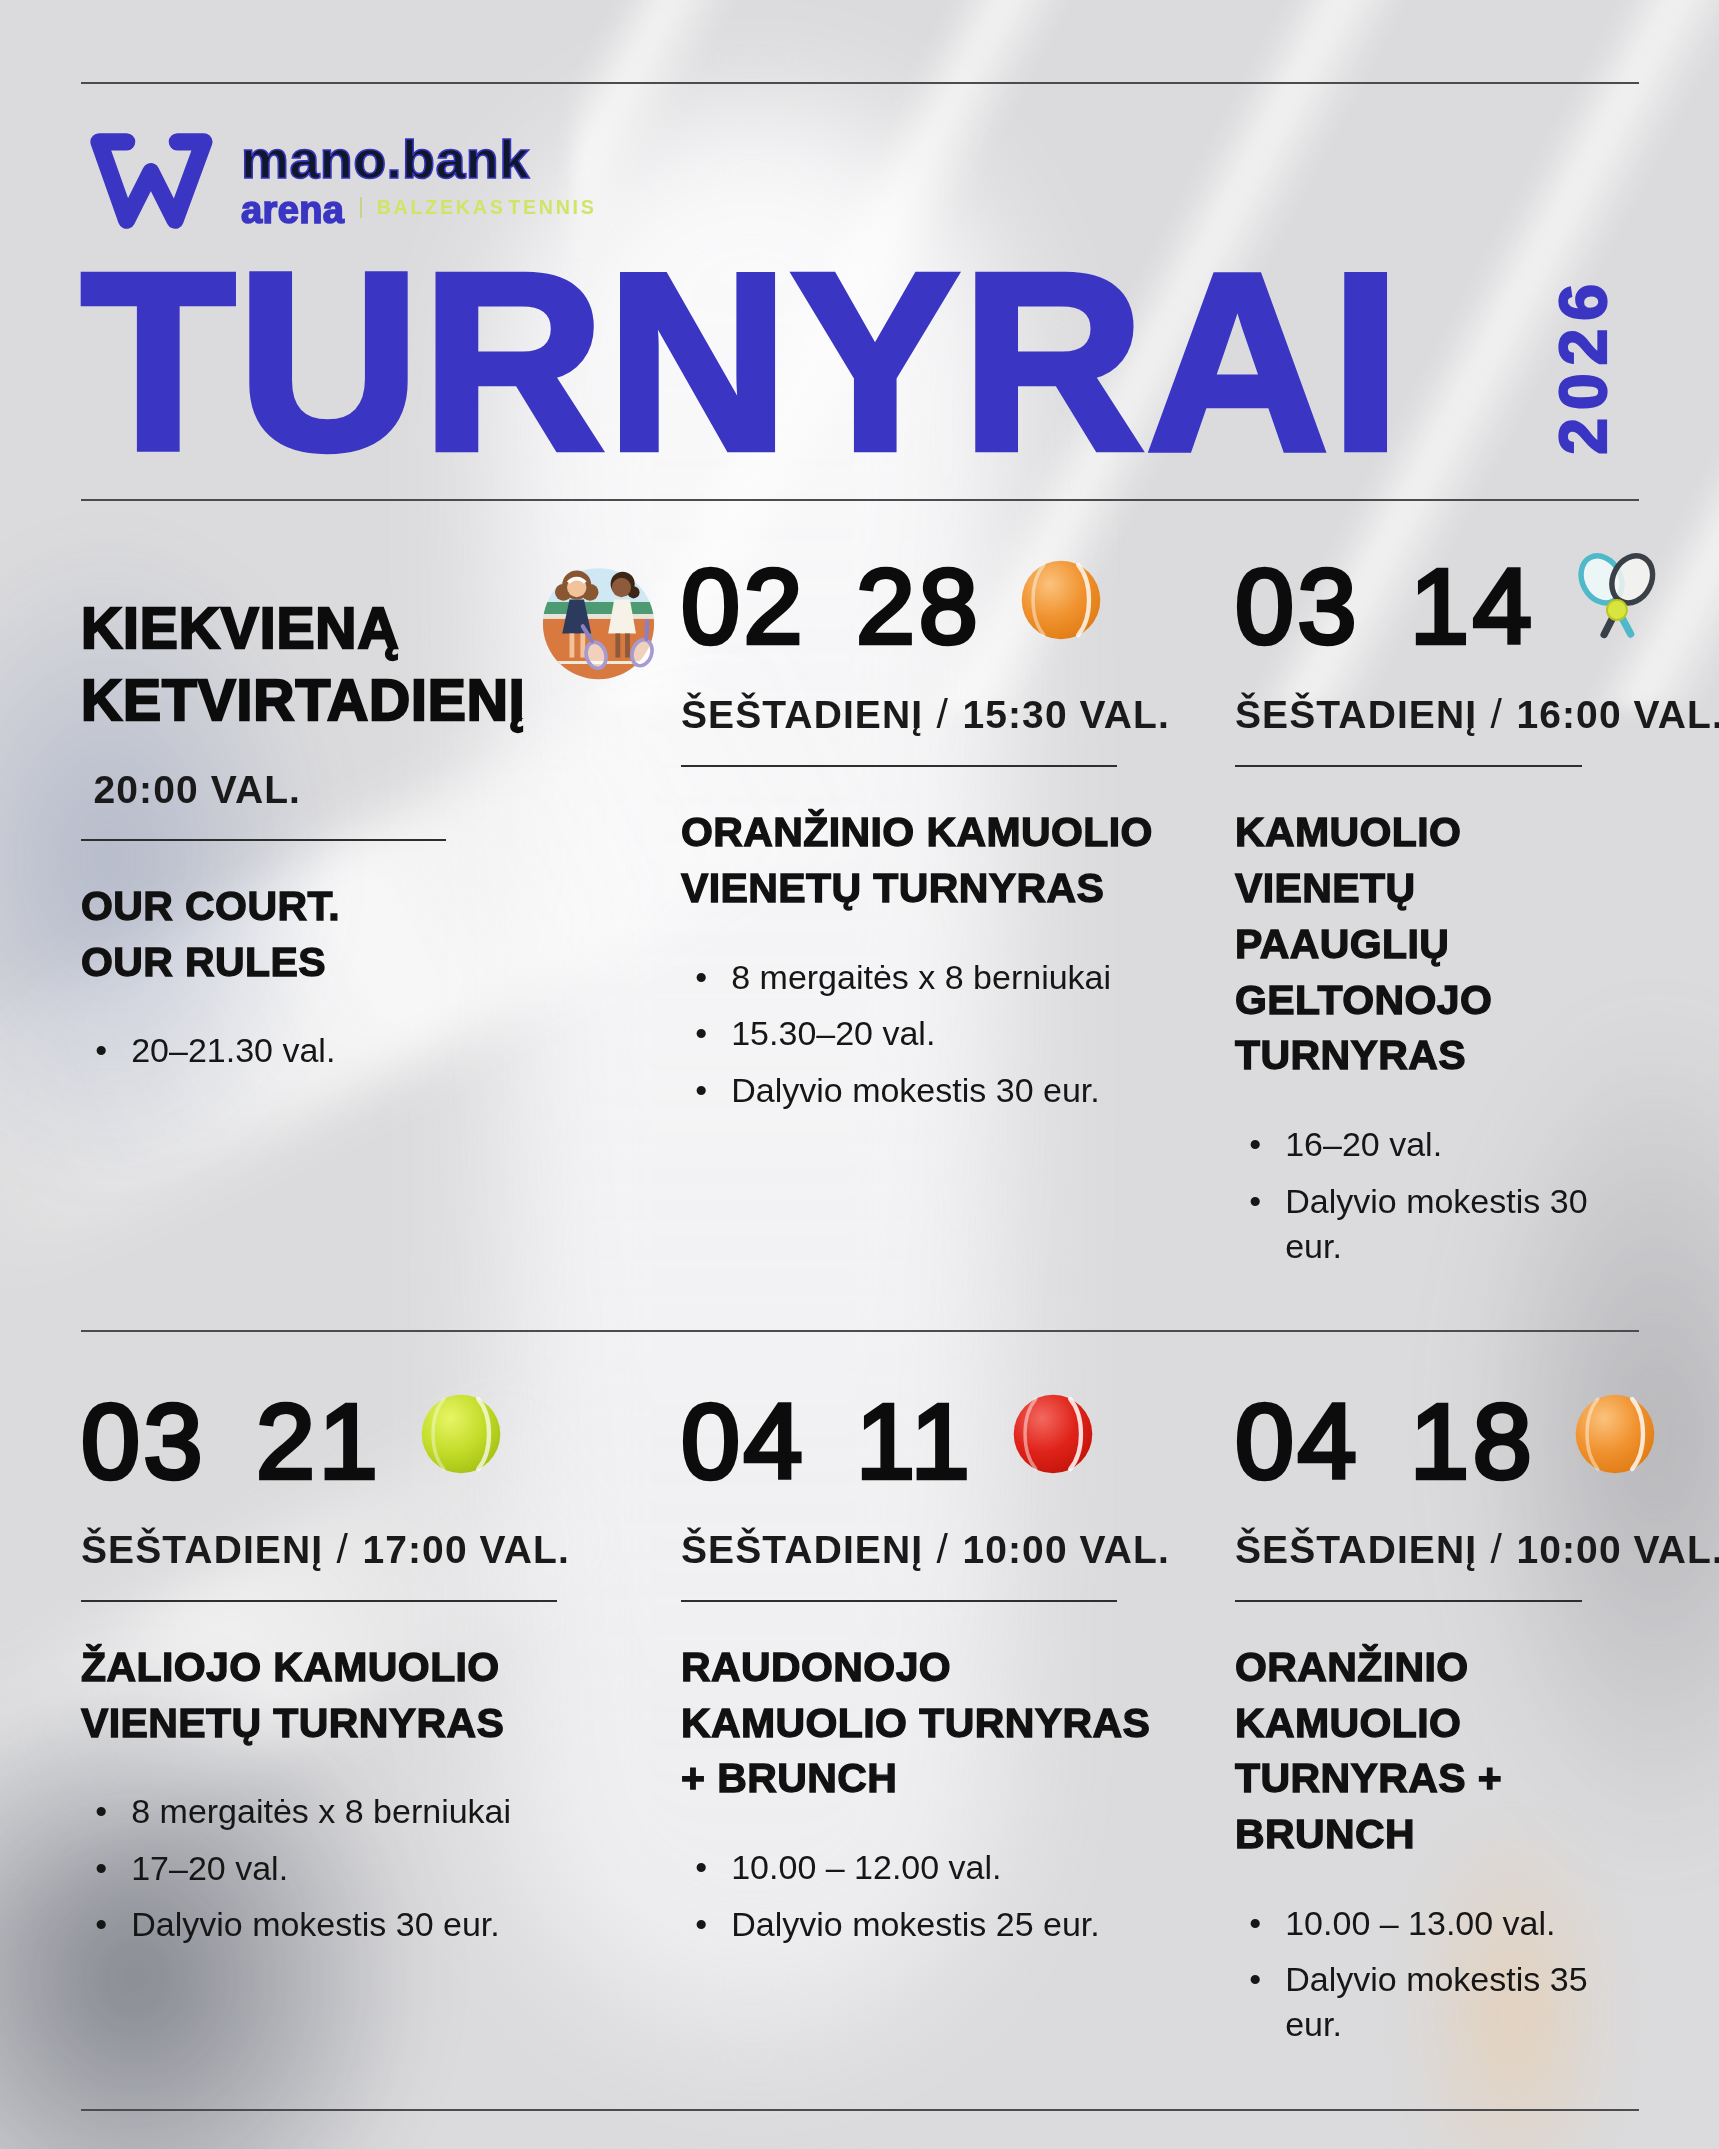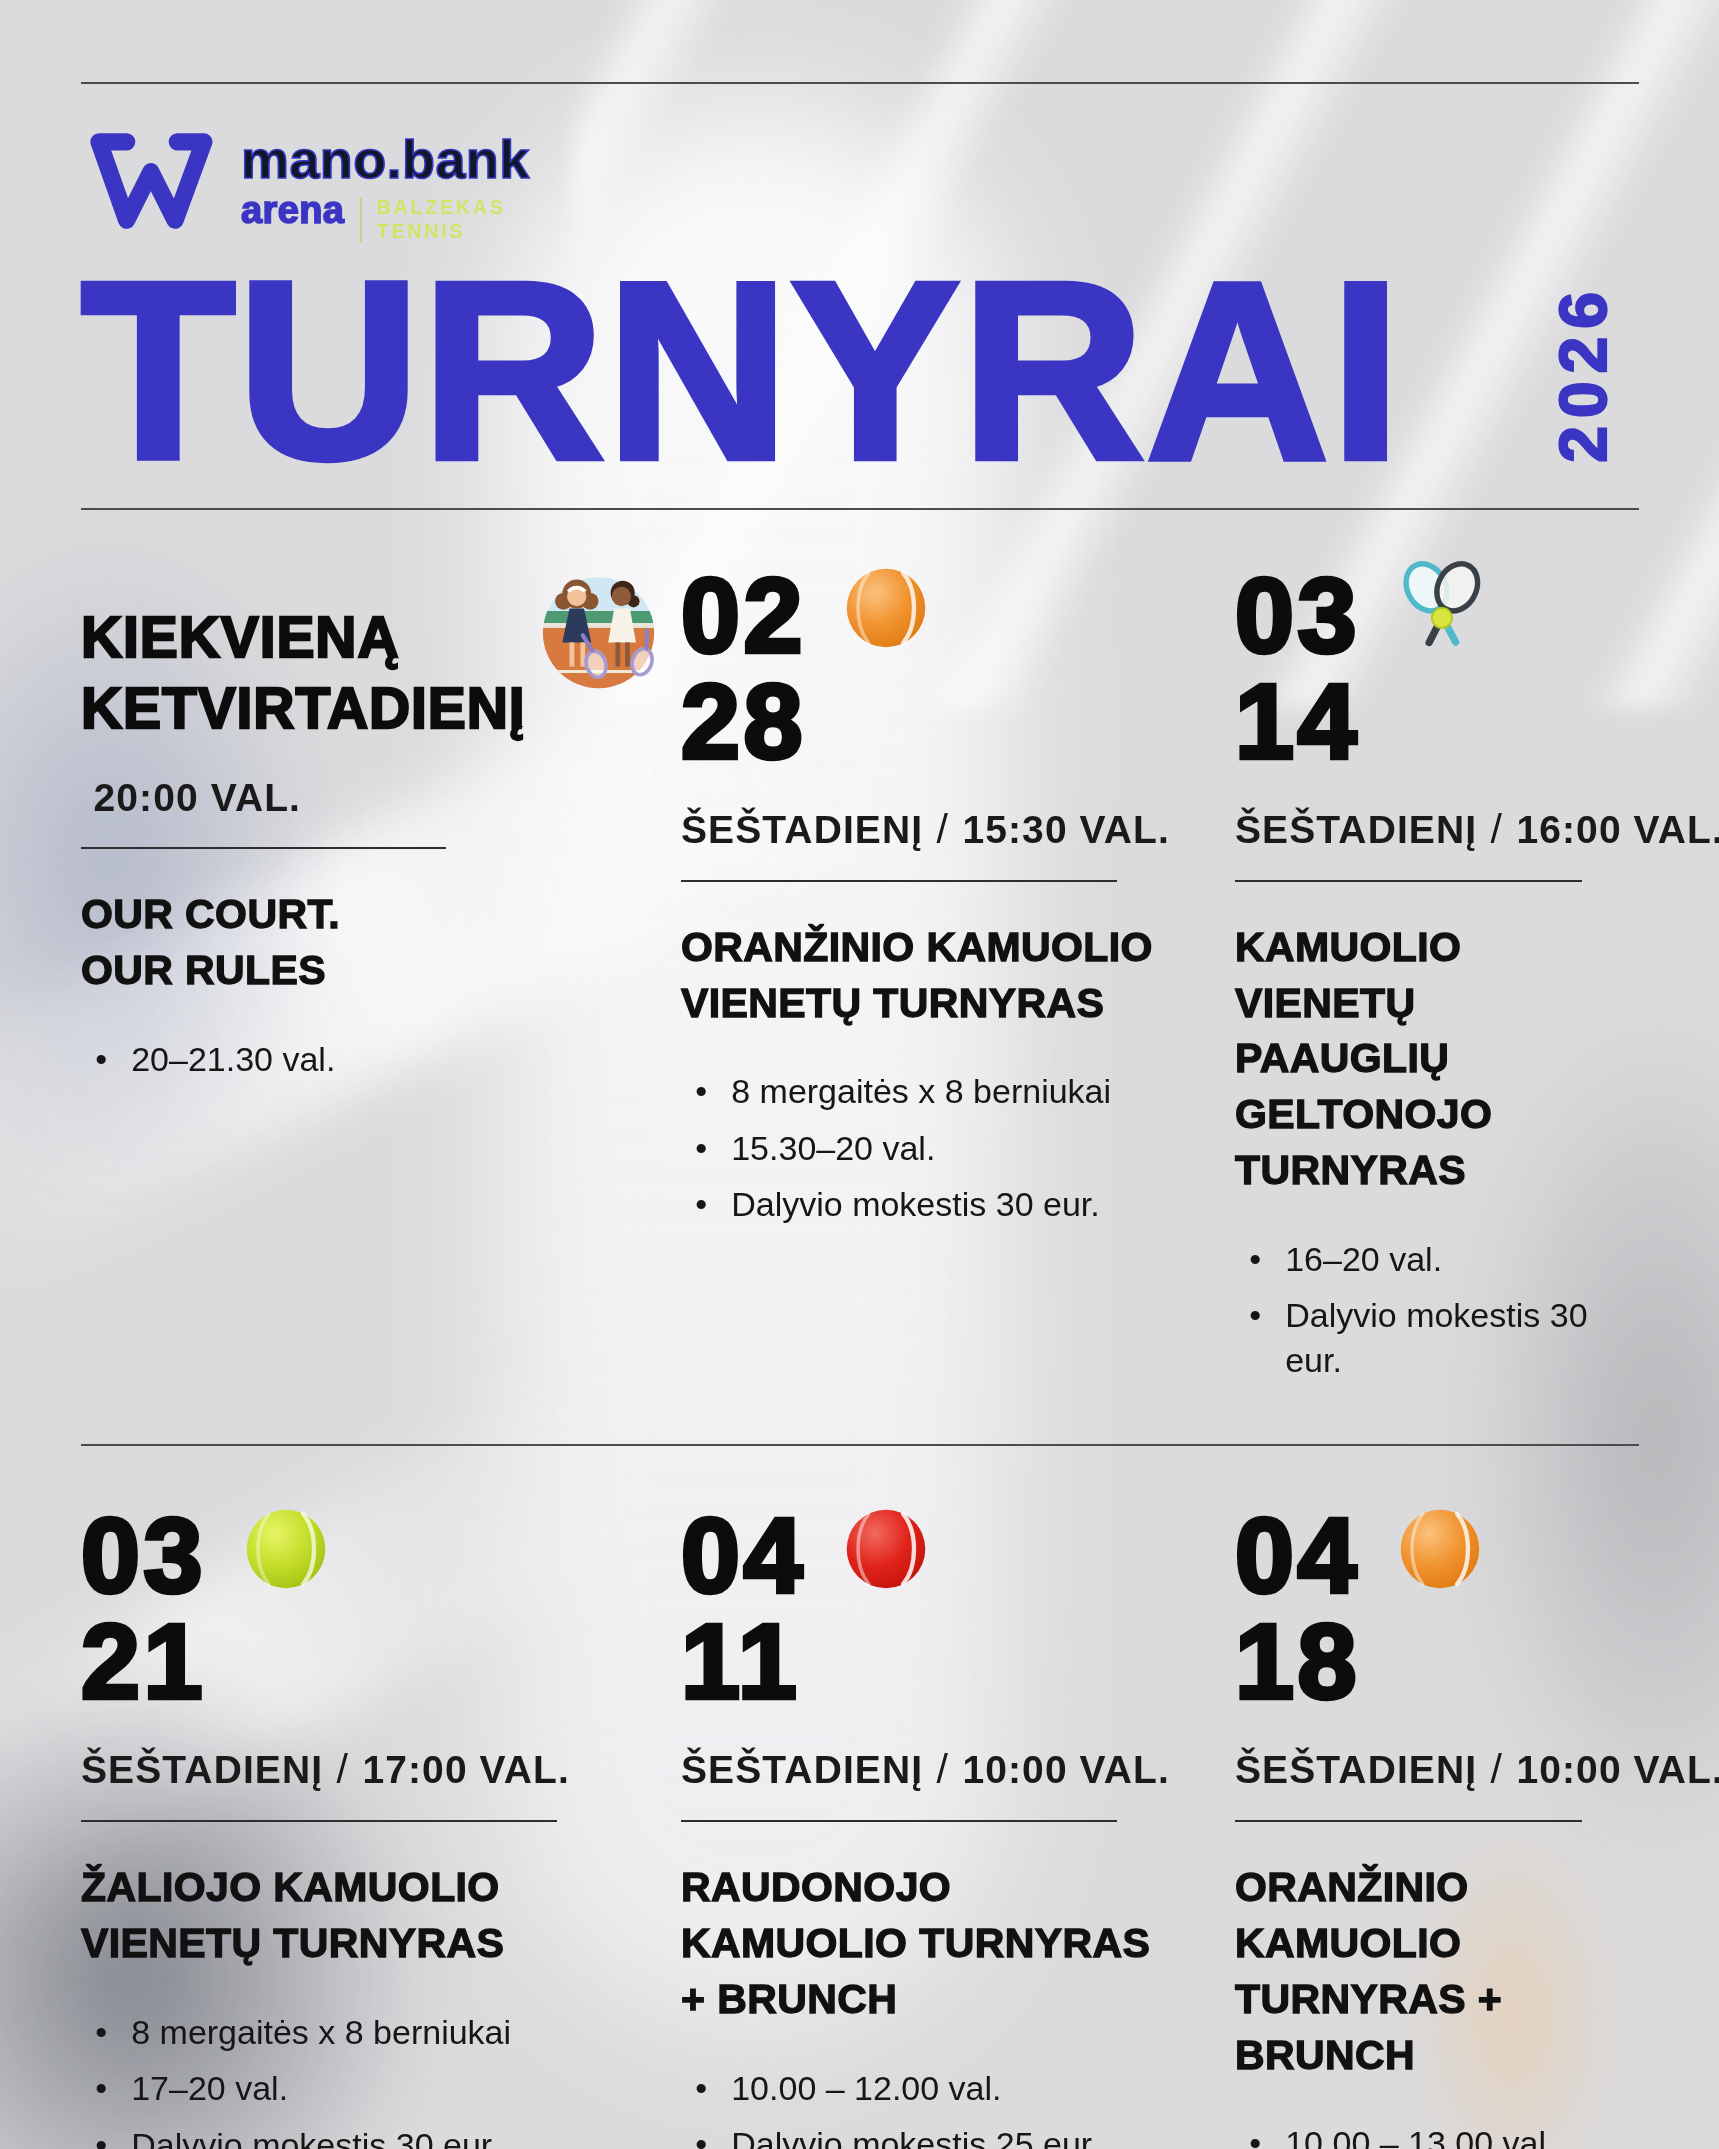--- a/index.html
+++ b/index.html
@@ -39,36 +39,36 @@
   hr.row-sep{margin:50px 0 56px 0;}
 
   
   header{display:flex;align-items:flex-start;}
   .logo-mark{width:142px;height:106px;flex:0 0 auto;margin-top:-3.6px;}
   .brand{margin-left:18px;line-height:1;}
   .brand-top{font-size:54px;font-weight:800;color:#0f172a;-webkit-text-stroke:1.6px #3a35c2;letter-spacing:0.4px;}
   .brand-row{display:flex;align-items:flex-start;margin-top:5.4px;}
   .brand-bottom{font-size:38px;font-weight:800;color:#3a35c2;-webkit-text-stroke:1.6px #3a35c2;letter-spacing:0.4px;}
   .badge{margin-left:16px;padding-left:14.3px;border-left:2.7px solid rgba(190,210,110,.75);
-    display:flex;flex-direction:column;justify-content:center;gap:2.7px;margin-top:5.4px;}
+    display:flex;flex-direction:row;justify-content:center;gap:2.7px;margin-top:5.4px;}
   .badge span{font-size:19.7px;font-weight:800;letter-spacing:2.7px;color:#cfe566;line-height:1.1;}
 
   
   .title-row{position:relative;margin-top:36px;height:195px;}
   h1.page-title{margin:0;font-size:253px;line-height:184px;font-weight:900;color:#3a35c2;
     -webkit-text-stroke:6.3px #3a35c2;letter-spacing:1.8px;}
   .year{position:absolute;top:5.4px;right:23px;writing-mode:vertical-rl;transform:rotate(180deg);
     font-size:66px;font-weight:800;color:#3a35c2;-webkit-text-stroke:2.2px #3a35c2;letter-spacing:8px;line-height:1;}
 
   
   .row{display:grid;grid-template-columns:553px 507px 1fr;column-gap:47px;margin-top:52px;}
   .card{min-width:0;}
   .card-head{display:flex;align-items:flex-start;}
-  .big-date{display:flex;font-size:106px;font-weight:700;color:#0c0c0c;
-    -webkit-text-stroke:4.5px #0c0c0c;line-height:1;letter-spacing:3.6px;flex-direction:column;}
+  .big-date{display:flex;gap:50px;font-size:106px;font-weight:400;color:#0c0c0c;
+    -webkit-text-stroke:4.5px #0c0c0c;line-height:1;letter-spacing:3.6px;}
   .date-lines{font-size:57px;font-weight:900;color:#0c0c0c;-webkit-text-stroke:2.3px #0c0c0c;
     line-height:1.25;letter-spacing:0.9px;margin-top:40px;}
   .icon{flex:0 0 auto;}
   .icon-ball{width:82px;height:82px;margin-left:39px;margin-top:5.4px;}
   .icon-rackets{width:102px;height:102px;margin-left:30px;margin-top:-5.4px;}
   .icon-players{width:145px;height:145px;margin-left:auto;margin-top:-9px;}
   .when{margin-top:32px;font-size:39px;font-weight:700;color:#1a1a1a;letter-spacing:1.1px;
     display:flex;align-items:baseline;white-space:nowrap;}
   .when .sep{margin:0 13.4px;font-weight:400;font-size:41px;}
   .when-indent{padding-left:12.5px;}

